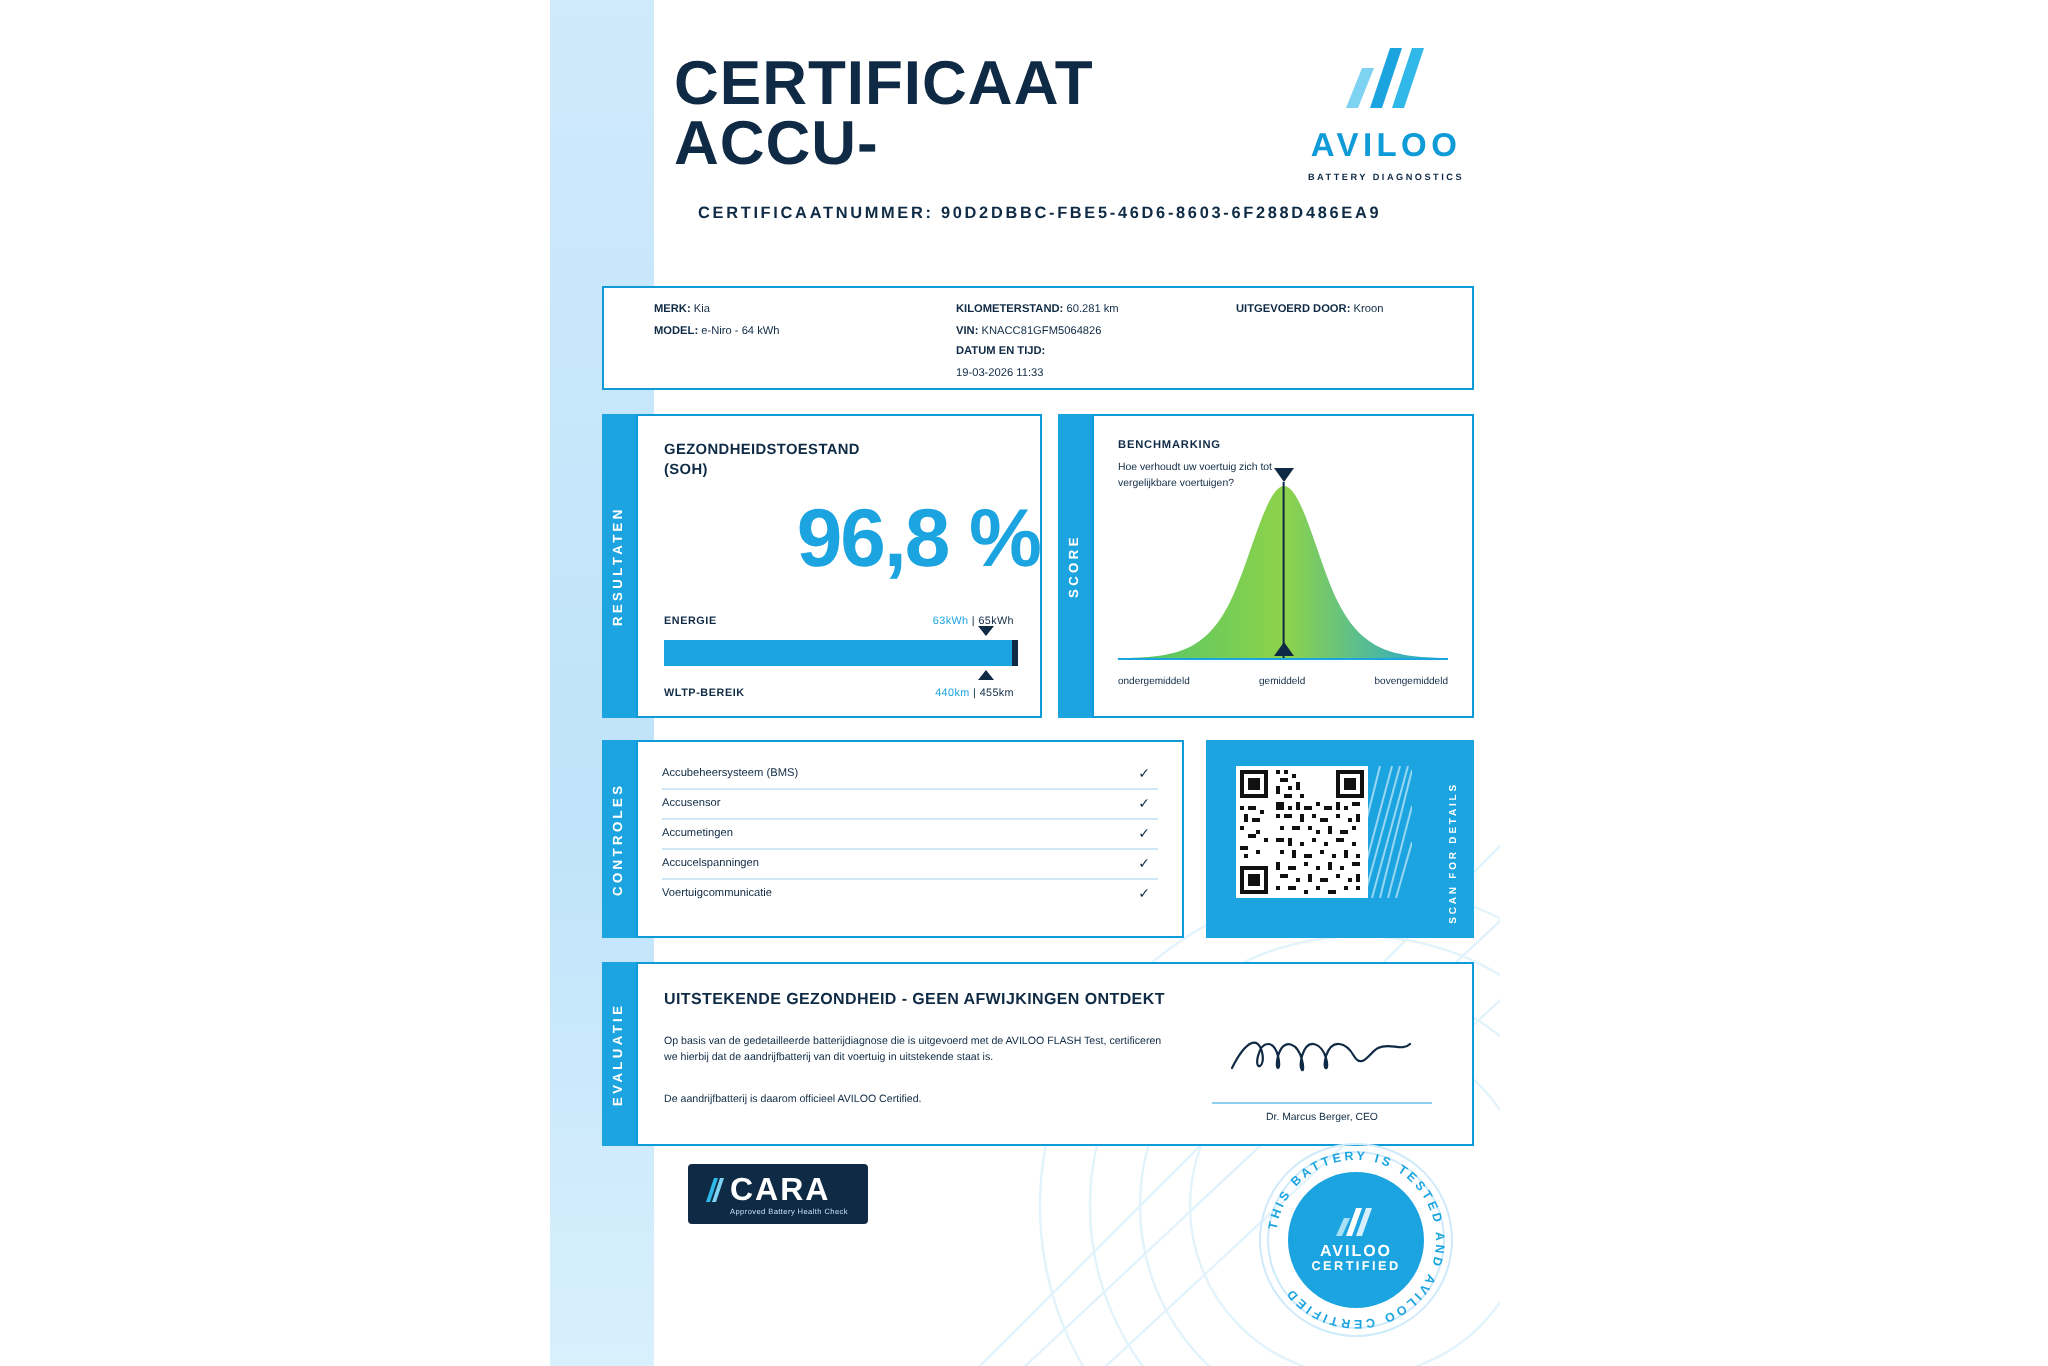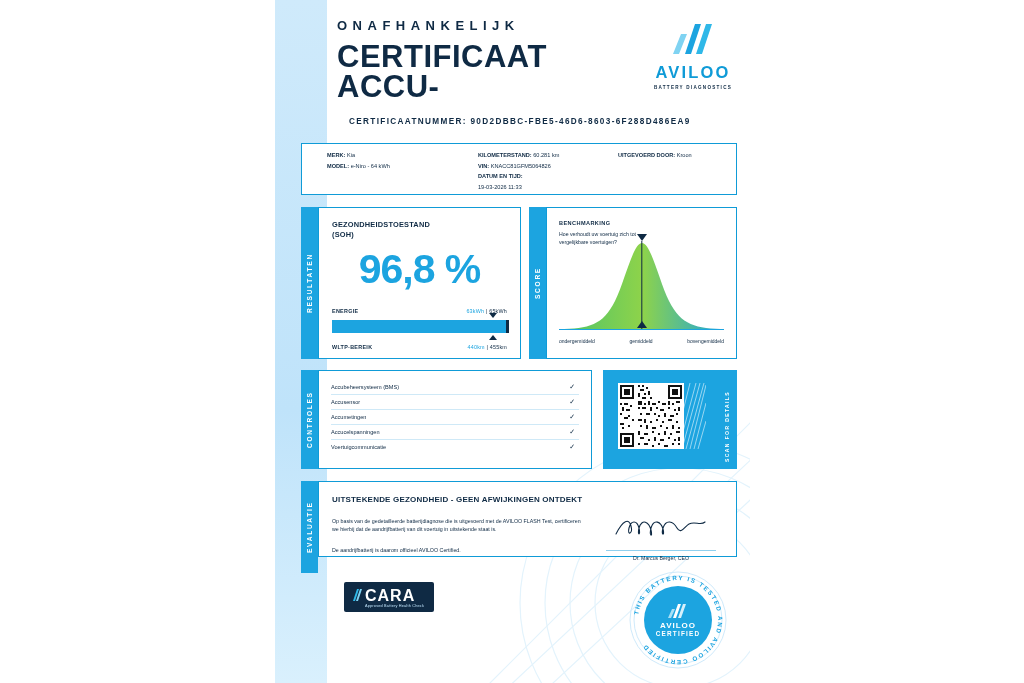--- a/index.html
+++ b/index.html
@@ -31,21 +31,21 @@
   .veh-tab{left:26px;top:143px;width:17px;height:52px;}
   .veh-in{position:absolute;left:43px;top:143px;width:419px;height:52px;}
   .veh-col{position:absolute;top:7px;font-size:5.6px;color:#0f2a44;line-height:10.5px;}
   .veh-col b{font-weight:700;}
   .c1{left:9px;} .c2{left:160px;} .c3{left:300px;}
 
   
   .res-tab{left:26px;top:207px;width:17px;height:152px;}
   .res{left:43px;top:207px;width:203px;height:152px;}
   .res-title{position:absolute;left:13px;top:12px;font-size:7.4px;font-weight:700;color:#0f2a44;line-height:10px;letter-spacing:.2px;}
-  .soh{position:absolute;left:0;right:0;top:38px;text-align:center;font-size:41px;font-weight:700;color:#1ca4e0;letter-spacing:-1px;}
+  .soh{position:absolute;left:0;right:0;top:38px;text-align:right;font-size:41px;font-weight:700;color:#1ca4e0;letter-spacing:-1px;}
   .rowlbl{position:absolute;font-size:5.4px;font-weight:700;color:#0f2a44;letter-spacing:.3px;}
   .rowval{position:absolute;font-size:5.4px;color:#1ca4e0;letter-spacing:.2px;}
   .rowval .dark{color:#0f2a44;}
   .bar{position:absolute;left:13px;width:177px;height:13px;background:#1ca4e0;}
   .bar .tickdn{position:absolute;top:-7px;width:0;height:0;border-left:4px solid transparent;border-right:4px solid transparent;border-top:5px solid #0f2a44;}
   .bar .tickup{position:absolute;bottom:-7px;width:0;height:0;border-left:4px solid transparent;border-right:4px solid transparent;border-bottom:5px solid #0f2a44;}
   .bar .seg{position:absolute;top:0;bottom:0;right:0;background:#0f2a44;width:3px;}
 
   
   .score-tab{left:254px;top:207px;width:17px;height:152px;}
@@ -66,21 +66,21 @@
   .ctr-row.last{border-bottom:none;}
 
   
   .qr{left:328px;top:370px;width:134px;height:99px;background:#1ca4e0;border-color:#1ca4e0;}
   .qrimg{position:absolute;left:14px;top:12px;width:66px;height:66px;background:#fff;}
   .qr-scan{position:absolute;right:6px;bottom:6px;font-size:5px;letter-spacing:1.4px;color:#fff;writing-mode:vertical-rl;transform:rotate(180deg);font-weight:600;}
   .qr-stripes{position:absolute;right:30px;top:12px;width:26px;height:66px;opacity:.55;}
 
   
   .ev-tab{left:26px;top:481px;width:17px;height:92px;}
-  .ev{left:43px;top:481px;width:419px;height:76px;}
+  .ev{left:43px;top:481px;width:419px;height:92px;}
   .ev-title{position:absolute;left:13px;top:13px;font-size:8px;font-weight:700;color:#0f2a44;letter-spacing:.2px;}
   .ev-p{position:absolute;left:13px;width:250px;font-size:5.3px;color:#0f2a44;line-height:8.4px;}
   .sig{position:absolute;right:20px;top:34px;width:110px;text-align:center;}
   .sig .name{font-size:5.2px;color:#0f2a44;margin-top:6px;border-top:.8px solid #8fd0ee;padding-top:4px;}
 
   
   .cara{position:absolute;left:69px;top:582px;width:90px;height:30px;background:#0f2a44;border-radius:2px;color:#fff;}
   .cara .c1x{position:absolute;left:6px;top:5px;font-size:16px;font-weight:700;letter-spacing:1px;}
   .cara .c2x{position:absolute;left:6px;bottom:4px;font-size:3.8px;letter-spacing:.2px;color:#bfe3fa;}
   .seal{position:absolute;left:353px;top:570px;width:100px;height:100px;}
@@ -105,21 +105,20 @@
         <circle cx="230" cy="250" r="110"></circle>
           <circle cx="230" cy="250" r="85"></circle>
         <path d="M0 370 L340 30"></path>
           <path d="M20 370 L340 70"></path>
           <path d="M60 370 L340 110"></path>
       </g>
     </svg>
   </div>
 
   <div class="hdr">
-    <div class="kicker">ONAFHANKELIJK</div>
     <div class="title">
       <div>CERTIFICAAT</div>
       <div>ACCU-</div>
     </div>
     <div class="certno">
       <span>CERTIFICAATNUMMER:</span>
       <span class="num">90D2DBBC-FBE5-46D6-8603-6F288D486EA9</span>
     </div>
   </div>
 

